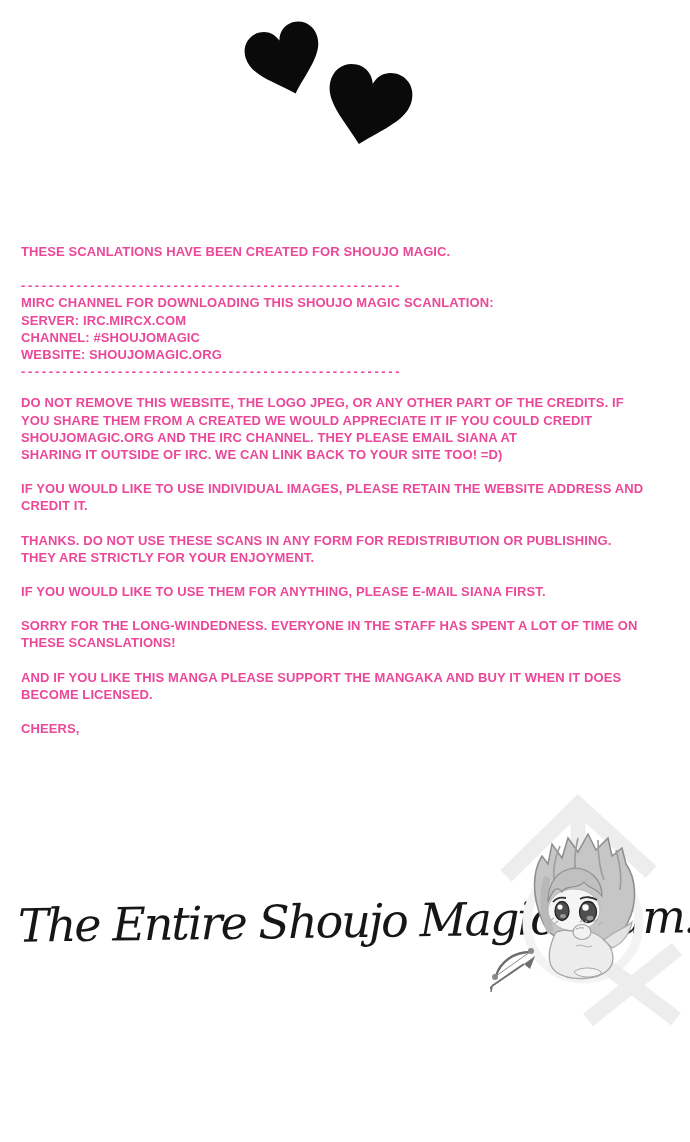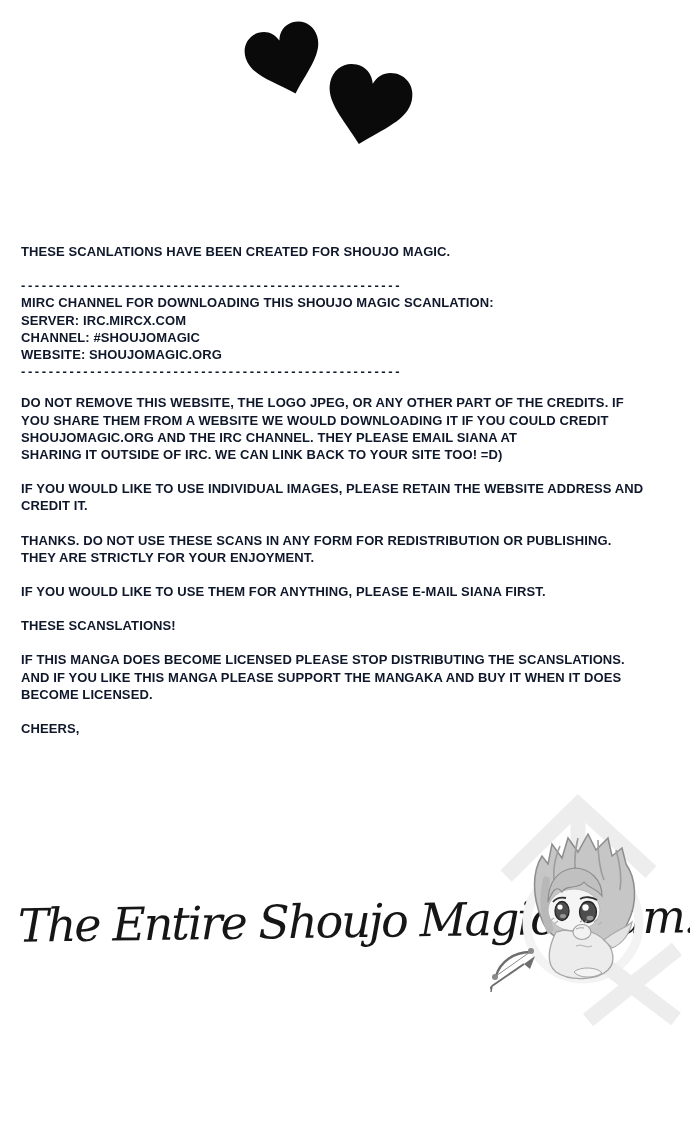--- a/index.html
+++ b/index.html
@@ -15,21 +15,21 @@
   
   .heart { position: absolute; }
   .heart svg { display: block; width: 100%; height: 100%; }
   .heart1 { left: 243px; top: 13px; width: 85px; height: 95px; transform: rotate(-17deg); }
   .heart2 { left: 320px; top: 55px; width: 95px; height: 103px; transform: rotate(13deg); }
 
   
   .text-block {
     position: absolute;
     left: 21px; top: 243px; width: 656px;
-    color: #0f172a;
+    color: #ec4899;
     font-size: 13px;
     font-weight: bold;
     line-height: 17.2px;
     letter-spacing: 0.1px;
   }
   .line { white-space: pre; }
   .intro { margin-bottom: 17px; }
   .divider { letter-spacing: 2.6px; }
   .divider-bottom { margin-bottom: 14px; }
   .para { margin: 0 0 17px 0; }
@@ -72,40 +72,40 @@
     <div>
         <div class="line">MIRC CHANNEL FOR DOWNLOADING THIS SHOUJO MAGIC SCANLATION:</div>
         <div class="line">SERVER: IRC.MIRCX.COM</div>
         <div class="line">CHANNEL: #SHOUJOMAGIC</div>
         <div class="line">WEBSITE: SHOUJOMAGIC.ORG</div>
       </div>
     <div class="line divider divider-bottom">-------------------------------------------------------</div>
 
     <div class="para">
         <div class="line">DO NOT REMOVE THIS WEBSITE, THE LOGO JPEG, OR ANY OTHER PART OF THE CREDITS. IF</div>
-        <div class="line">YOU SHARE THEM FROM A WEBSITE WE WOULD DOWNLOADING IT IF YOU COULD CREDIT</div>
+        <div class="line">YOU SHARE THEM FROM A CREATED WE WOULD APPRECIATE IT IF YOU COULD CREDIT</div>
         <div class="line">SHOUJOMAGIC.ORG AND THE IRC CHANNEL. THEY PLEASE EMAIL SIANA AT</div>
         <div class="line">SHARING IT OUTSIDE OF IRC. WE CAN LINK BACK TO YOUR SITE TOO! =D)</div>
       </div>
     <div class="para">
         <div class="line">IF YOU WOULD LIKE TO USE INDIVIDUAL IMAGES, PLEASE RETAIN THE WEBSITE ADDRESS AND</div>
         <div class="line">CREDIT IT.</div>
       </div>
     <div class="para">
         <div class="line">THANKS. DO NOT USE THESE SCANS IN ANY FORM FOR REDISTRIBUTION OR PUBLISHING.</div>
         <div class="line">THEY ARE STRICTLY FOR YOUR ENJOYMENT.</div>
       </div>
     <div class="para">
         <div class="line">IF YOU WOULD LIKE TO USE THEM FOR ANYTHING, PLEASE E-MAIL SIANA FIRST.</div>
       </div>
     <div class="para">
+        <div class="line">SORRY FOR THE LONG-WINDEDNESS. EVERYONE IN THE STAFF HAS SPENT A LOT OF TIME ON</div>
         <div class="line">THESE SCANSLATIONS!</div>
       </div>
     <div class="para">
-        <div class="line">IF THIS MANGA DOES BECOME LICENSED PLEASE STOP DISTRIBUTING THE SCANSLATIONS.</div>
         <div class="line">AND IF YOU LIKE THIS MANGA PLEASE SUPPORT THE MANGAKA AND BUY IT WHEN IT DOES</div>
         <div class="line">BECOME LICENSED.</div>
       </div>
     <div class="line">CHEERS,</div>
   </div>
 
   <div class="signature">The Entire Shoujo Magic Team!</div>
 
   <svg class="mascot" viewBox="0 0 200 280" xmlns="http://www.w3.org/2000/svg">
 

